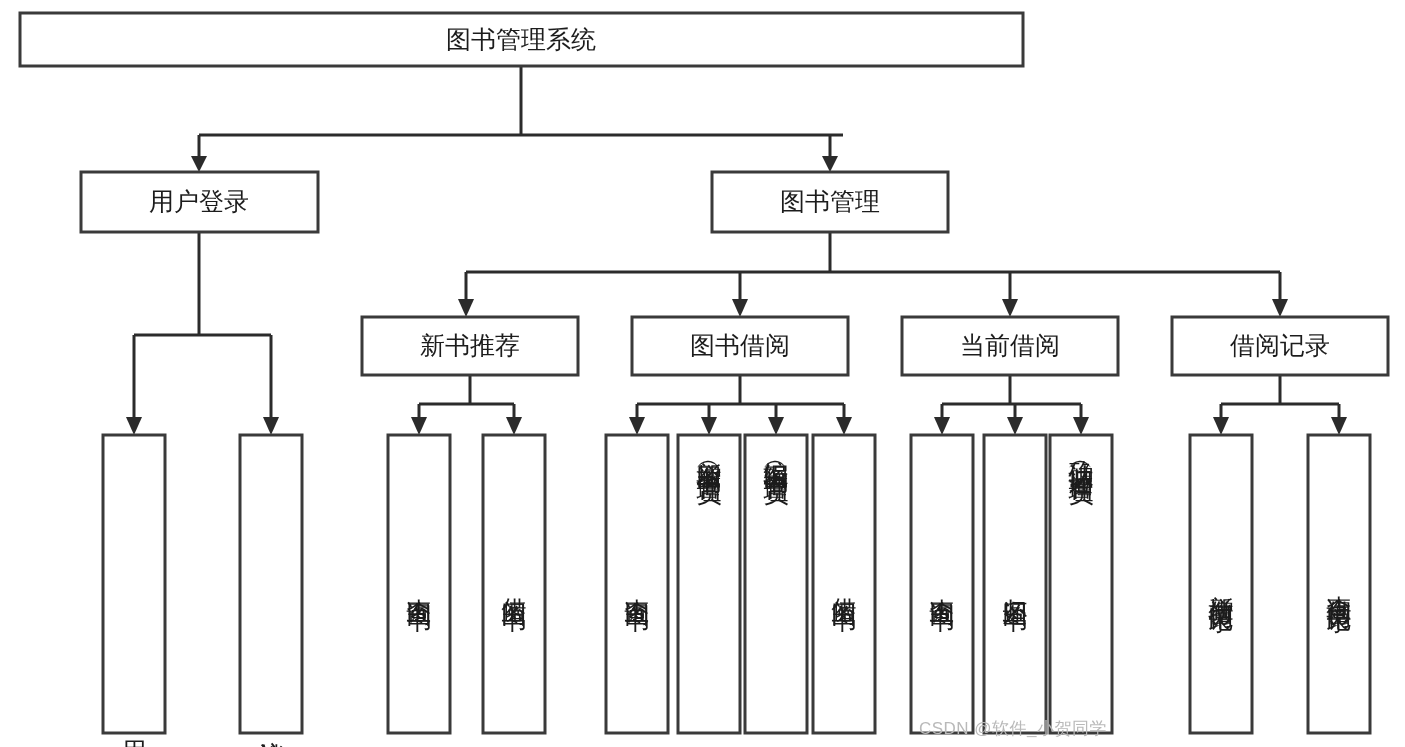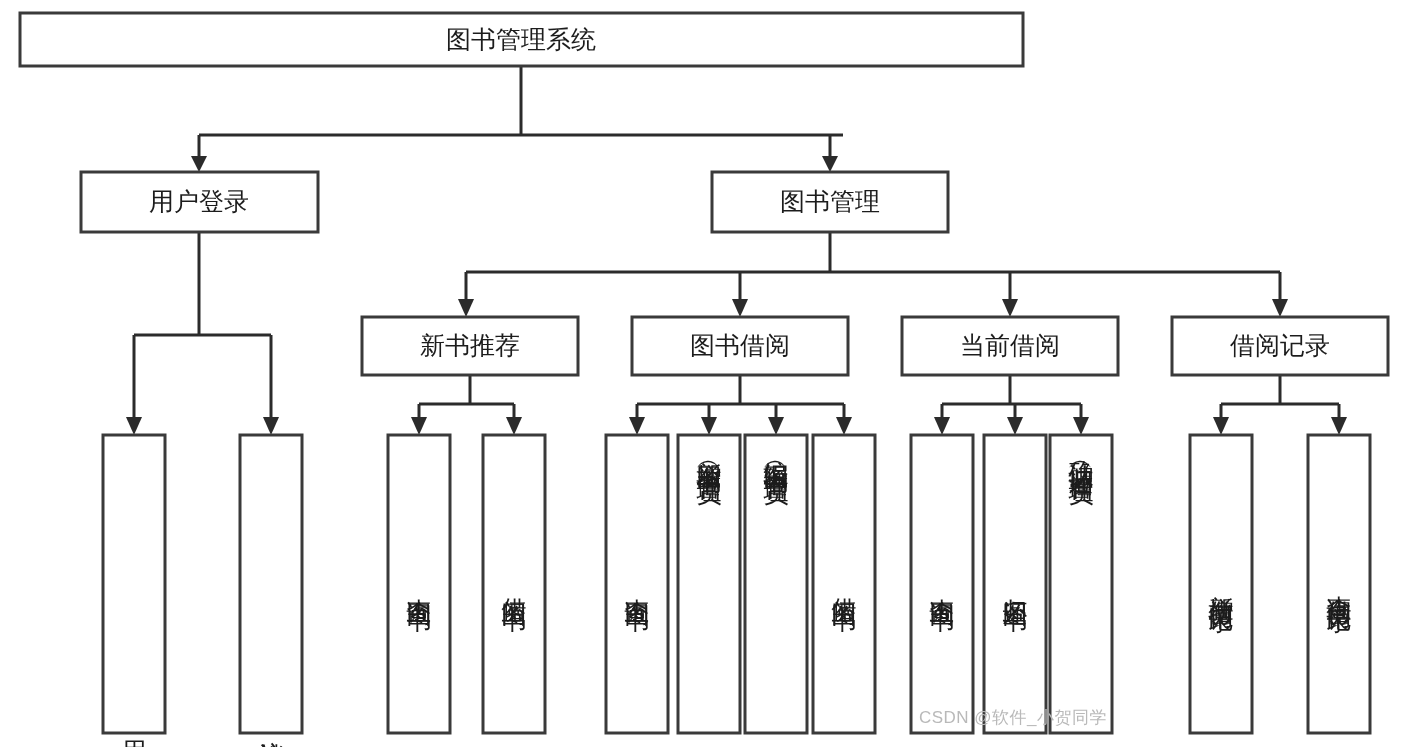--- a/index.html
+++ b/index.html
@@ -33,21 +33,21 @@
     font-family:"Liberation Sans","DejaVu Sans",sans-serif;
     font-size:25px;
     color:#1c1c1c;
     line-height:1;
     letter-spacing:3px;
     white-space:nowrap;
   }
   .watermark{
     position:absolute;
     right:8px;
-    bottom:18px;
+    bottom:7px;
     font-family:"Liberation Sans","DejaVu Sans",sans-serif;
     font-size:17px;
     color:#b9b9b9;
     white-space:nowrap;
     letter-spacing:0.5px;
   }
 </style>
 </head>
 <body>
 

